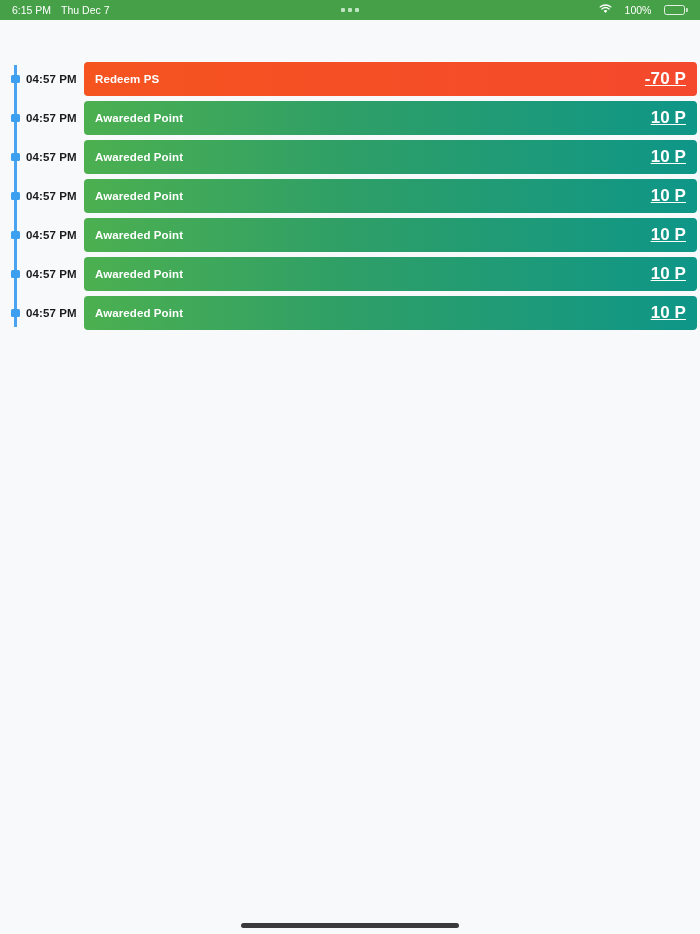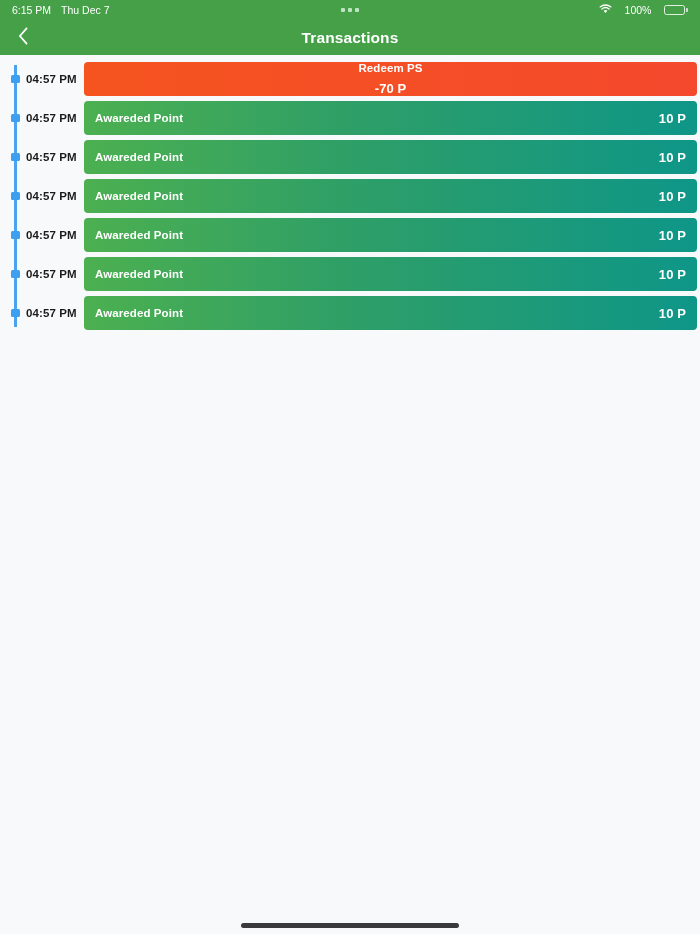--- a/index.html
+++ b/index.html
@@ -68,23 +68,23 @@
     letter-spacing:0.1px; white-space:nowrap;
   }
   .card {
     flex:1; height:34px; margin-right:3px;
     border-radius:4px;
     display:flex; align-items:center; justify-content:space-between;
     padding:0 11px;
     color:#ffffff;
   }
   .card.credit { background:linear-gradient(90deg,#4cb050 0%, #2f9f66 42%, #0e9688 100%);text-align:center; }
-  .card.debit  { background:linear-gradient(90deg,#f5541f 0%, #f4492d 100%);flex-direction:column; }
+  .card.debit  { background:linear-gradient(90deg,#f5541f 0%, #f4492d 100%); }
   .card-label { font-size:11.5px; font-weight:600; letter-spacing:0.1px; }
-  .card-amount { font-size:13px; font-weight:bold; letter-spacing:0.1px; }
+  .card-amount { font-size:17px; font-weight:bold; letter-spacing:0.1px;text-decoration:underline; }
 
   
   .home-indicator {
     position:absolute; bottom:6px; left:50%; transform:translateX(-50%);
     width:218px; height:5px; border-radius:3px; background:#3a3a3c;
   }
 </style>
 </head>
 <body>
 
@@ -111,30 +111,20 @@
         </svg>
       </span>
       <span>100%</span>
       <span class="battery">
         <span class="batt-body"><span class="batt-fill"></span></span>
         <span class="batt-cap"></span>
       </span>
     </div>
   </div>
 
-  <div class="nav-bar">
-    <div class="back-btn">
-      <span>
-        <svg width="11" height="18" viewBox="0 0 11 18">
-          <path d="M8.6 1.4 L1.9 9 L8.6 16.6" stroke="#ffffff" stroke-width="1.8" fill="none" stroke-linecap="round" stroke-linejoin="round"></path>
-        </svg>
-      </span>
-    </div>
-    <div class="nav-title">Transactions</div>
-  </div>
 
   <div class="content">
 
     <div class="timeline-wrap">
       <div class="timeline-rail"></div>
       <div id="rows">
           <div class="row">
             <div class="node"></div>
             <div class="row-time">04:57 PM</div>
             <div class="card debit">

